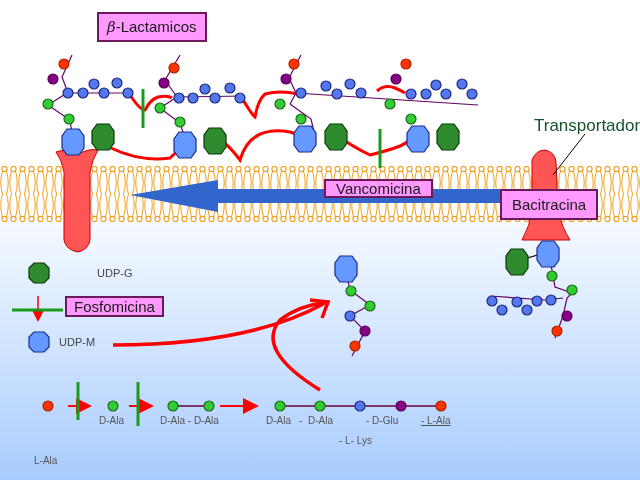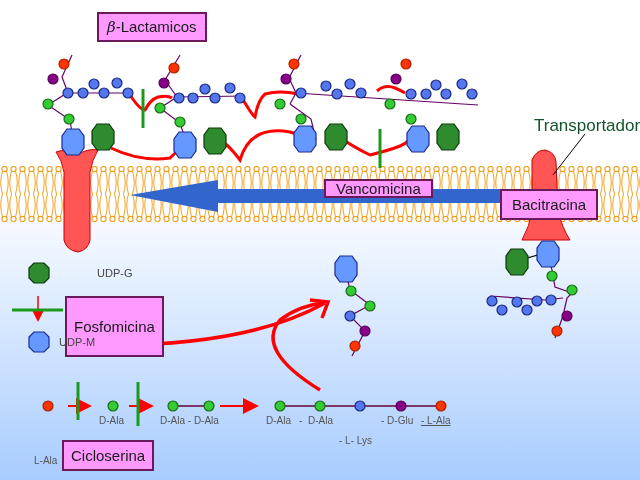--- a/index.html
+++ b/index.html
@@ -178,29 +178,28 @@
       <circle cx="401" cy="406" r="5" fill="#880088" stroke="#550055" stroke-width="1.2"></circle>
       <circle cx="441" cy="406" r="5" fill="#ff3300" stroke="#aa2200" stroke-width="1.2"></circle>
     </g>
   </svg>
 
   <div class="box" style="left:97px;top:12px;">
     <span style="font-family:'DejaVu Serif',serif;font-style:italic;">β</span><span>-Lactamicos</span>
   </div>
   <div class="box" style="left:324px;top:179px;padding:0 10px;">Vancomicina</div>
   <div class="box" style="left:500px;top:179px;padding:6px 10px;margin-top:10px;">Bacitracina</div>
-  <div class="box" style="left:65px;top:296px;padding:21px 7px;">Fosfomicina</div>
-  <div class="box" style="left:62px;top:440px;padding:6px 7px;">Cicloserina</div>
+  <div class="box" style="left:65px;top:296px;padding:1px 7px;">Fosfomicina</div>
 
   <div class="lbl-md" style="left:534px;top:116px;">Transportador</div>
   <div class="lbl" style="left:59px;top:267px;padding-left:38px;">UDP-G</div>
   <div class="lbl" style="left:59px;top:336px;text-align:right;">UDP-M</div>
 
   <div class="lbl-sm" style="left:34px;top:415px;margin-top:40px;">L-Ala</div>
   <div class="lbl-sm" style="left:99px;top:415px;">D-Ala</div>
   <div class="lbl-sm" style="left:160px;top:415px;">D-Ala - D-Ala</div>
   <div class="lbl-sm" style="left:266px;top:415px;">D-Ala</div>
   <div class="lbl-sm" style="left:299px;top:415px;">-</div>
   <div class="lbl-sm" style="left:308px;top:415px;">D-Ala</div>
   <div class="lbl-sm" style="left:339px;top:415px;margin-top:20px;">- L- Lys</div>
-  <div class="lbl-sm" style="left:381px;top:415px;">- D-Glu</div>
+  <div class="lbl-sm" style="left:366px;top:415px;">- D-Glu</div>
   <div class="lbl-sm" style="left:421px;top:415px;text-decoration:underline;">- L-Ala</div>
 </div>
 
 </body></html>

